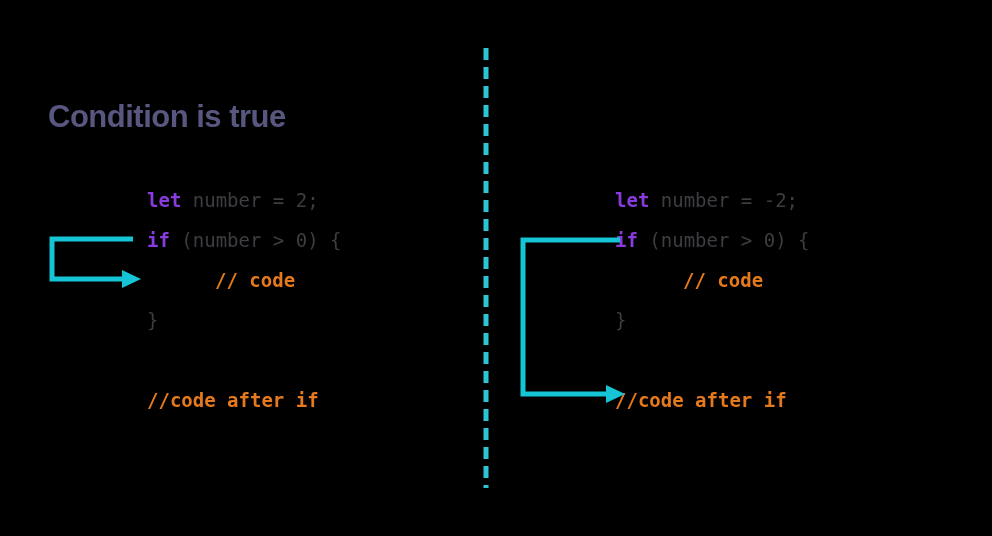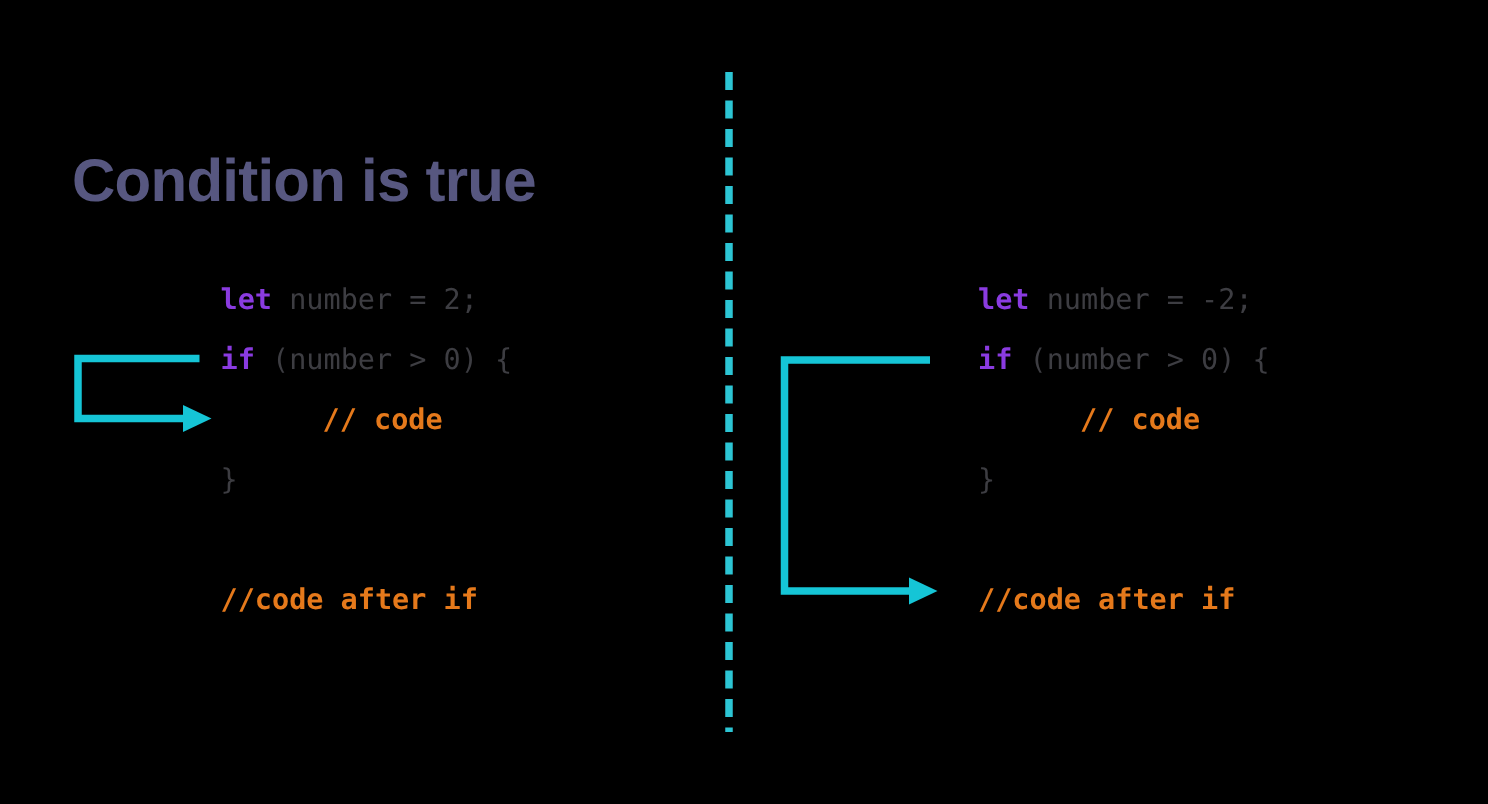--- a/index.html
+++ b/index.html
@@ -9,35 +9,35 @@
     height: 536px;
     background: var(--background, #000);
     overflow: hidden;
     font-family: "DejaVu Sans Mono", monospace;
   }
   .panel-title {
     position: absolute;
     top: 99px;
     font-family: "Liberation Sans", sans-serif;
     font-weight: 700;
-    font-size: 40px;
+    font-size: 31px;
     letter-spacing: -0.5px;
     color: var(--title, #575780);
     white-space: nowrap;
   }
   .title-true  { left: 48px; }
   .title-false { left: 528px; }
   .code {
     position: absolute;
     top: 180px;
     font-size: 19px;
     line-height: 40px;
   }
   .code-left  { left: 147px; }
-  .code-right { left: 652px; }
+  .code-right { left: 615px; }
   .code-line { height: 40px; white-space: pre; }
   .code-line.indent { padding-left: 68px; }
   .kw      { color: var(--keyword, #8a3be0); font-weight: bold; }
   .plain   { color: var(--code-plain, #3d3d42); }
   .comment { color: var(--comment, #e5791b); font-weight: bold; }
   .overlay {
     position: absolute;
     left: 0; top: 0;
     width: 992px; height: 536px;
     pointer-events: none;

